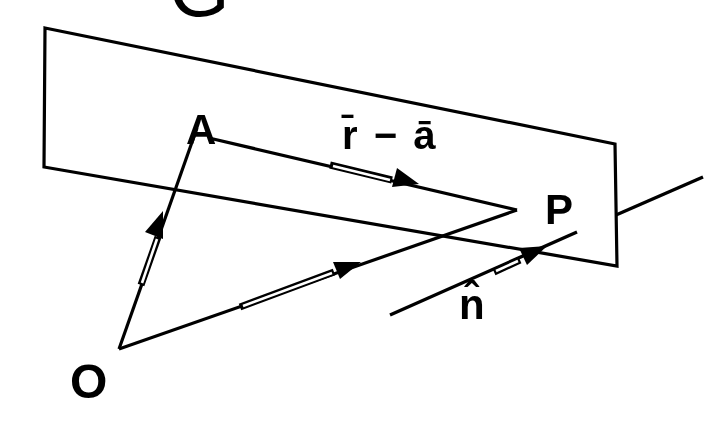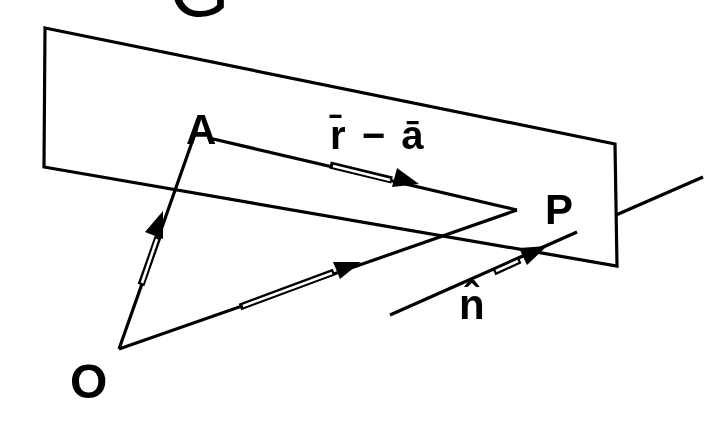--- a/index.html
+++ b/index.html
@@ -15,21 +15,21 @@
   .lbl {
     position: absolute;
     color: #000000;
     font-weight: bold;
     line-height: 1;
     white-space: pre;
   }
   .lbl-a   { left: 186px; top: 109px; font-size: 42px; }
   .lbl-p   { left: 545px; top: 189px; font-size: 42px; }
   .lbl-o   { left: 70px;  top: 358px; font-size: 48px; }
-  .lbl-vec { left: 330px; top: 115px; font-size: 40px; word-spacing: 5px; }
+  .lbl-vec { left: 342px; top: 115px; font-size: 40px; word-spacing: 5px; }
   .lbl-n   { left: 459px; top: 284px; font-size: 42px; }
   .lbl-clip {
     position: absolute;
     left: 169px; top: -50px;
     color: #000000;
     font-size: 78px;
     font-weight: 400;
     line-height: 1;
   }
 </style>

